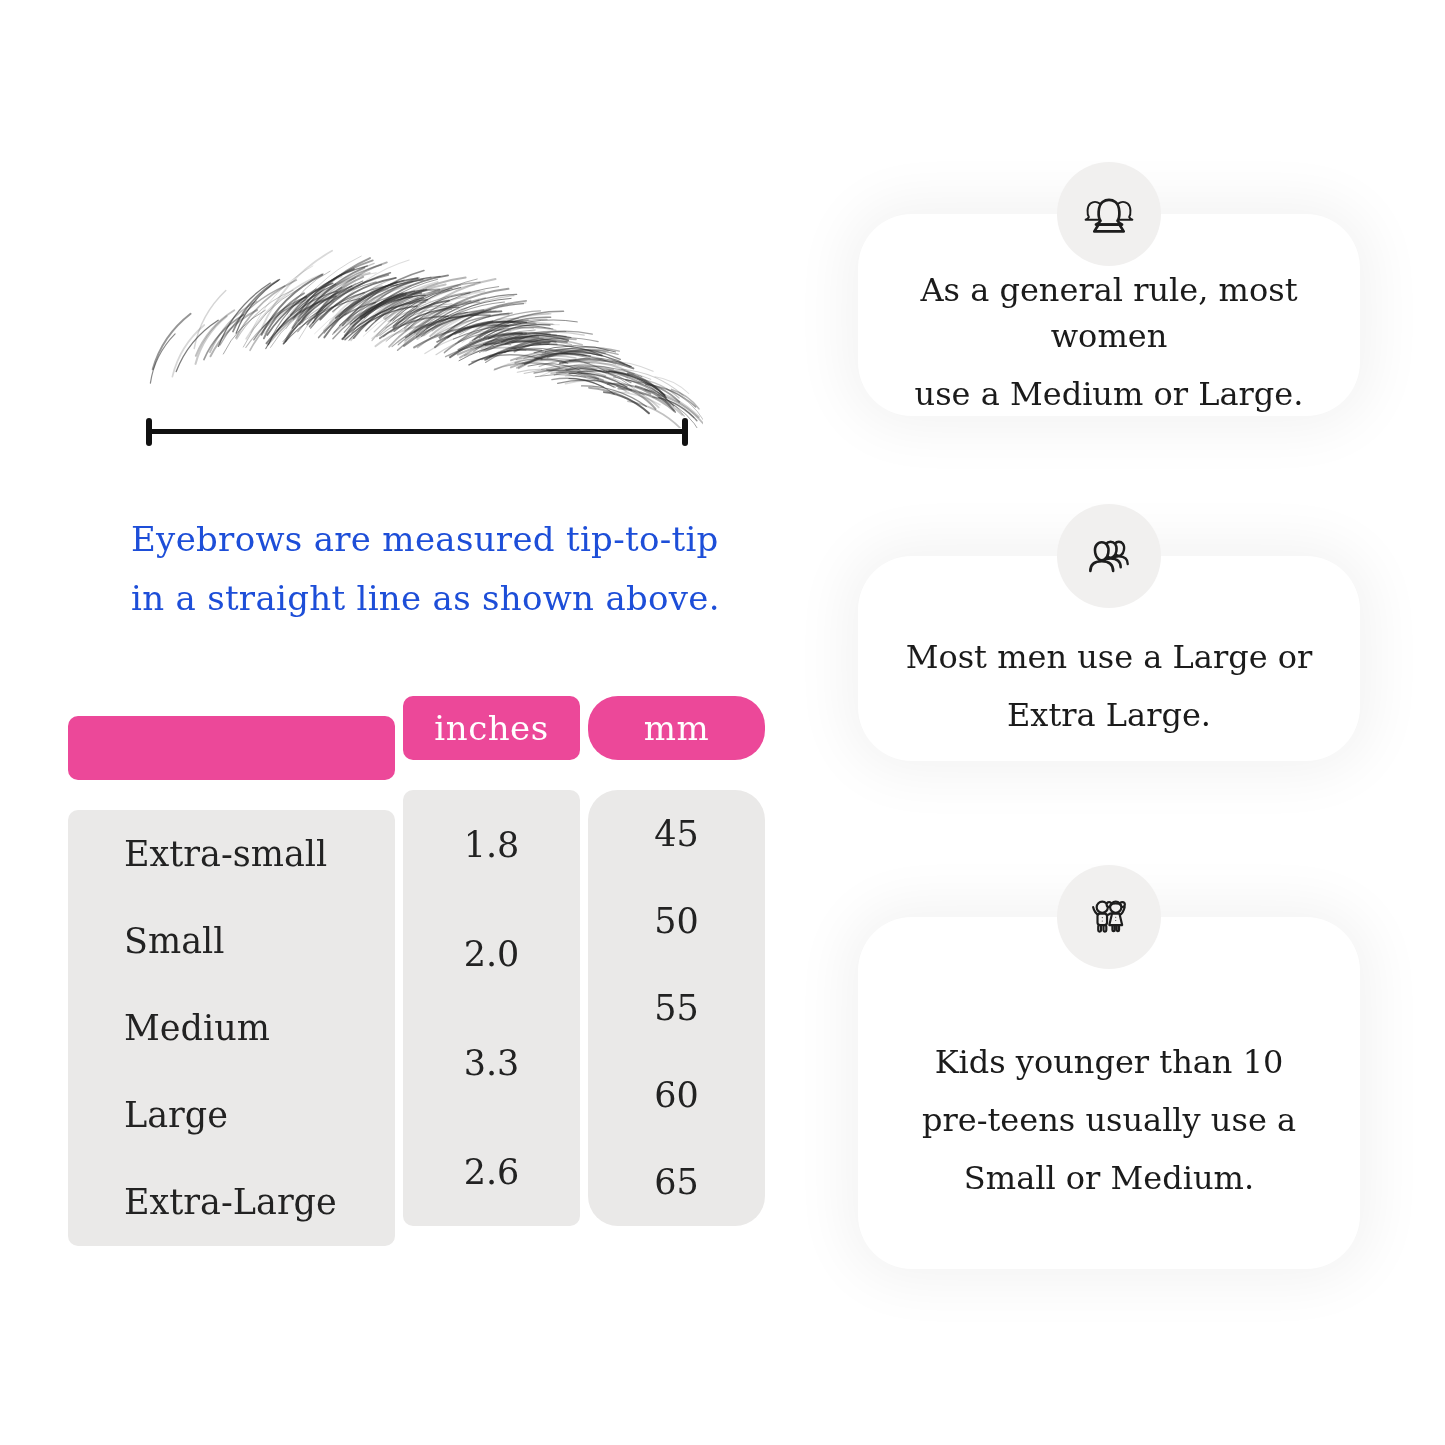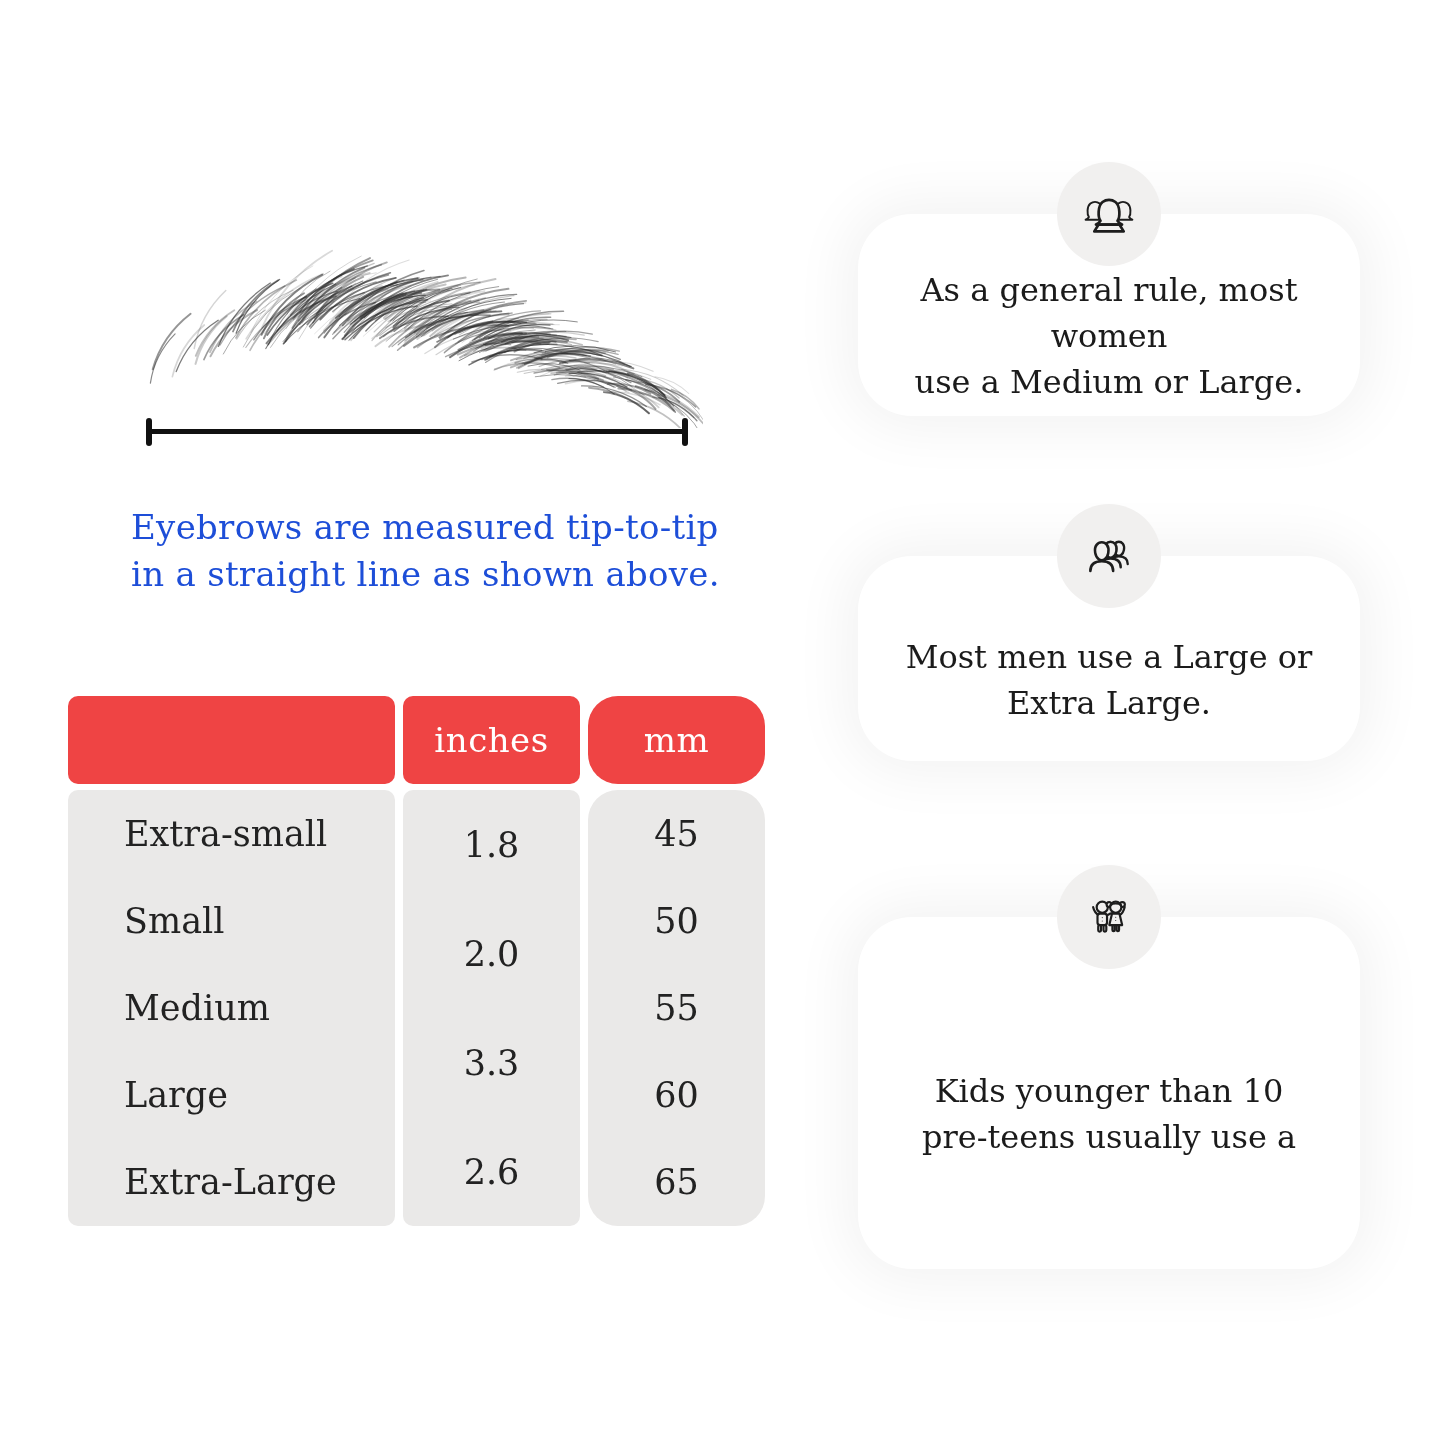--- a/index.html
+++ b/index.html
@@ -9,23 +9,23 @@
   }
   
   .brow-svg{position:absolute;left:103px;top:218px;width:600px;height:210px;}
   .measure{position:absolute;left:146px;top:418px;width:542px;height:28px;}
   .measure .bar{position:absolute;left:2px;right:2px;top:11px;height:5px;background:#111;border-radius:2px;}
   .measure .cap{position:absolute;top:0;width:6px;height:28px;background:#111;border-radius:3px;}
   .measure .cap.l{left:0;} .measure .cap.r{right:0;}
   .caption{position:absolute;left:131px;top:504px;font-size:34px;line-height:47px;color:#1d4ed8;letter-spacing:.3px;}
   
   .tbox{position:absolute;border-radius:10px;}
-  .th{background:#ef4444;color:#fff;top:696px;height:88px;display:flex;align-items:center;justify-content:center;font-size:34px;letter-spacing:.5px;}
+  .th{background:#ec4899;color:#fff;top:696px;height:64px;display:flex;align-items:center;justify-content:center;font-size:34px;letter-spacing:.5px;}
   .tbody{background:#eae9e8;top:790px;height:436px;display:flex;flex-direction:column;justify-content:space-around;font-size:35px;color:#222;}
-  .c1{left:68px;width:327px;}
+  .c1{left:68px;width:327px;margin-top:20px;}
   .c2{left:403px;width:177px;}
   .c3{left:588px;width:177px;border-radius:30px;}
   .cell{height:87px;display:flex;align-items:center;}
   .c1 .cell{padding-left:56px;}
   .c2 .cell,.c3 .cell{justify-content:center;}
   
   .card{
     position:absolute;left:858px;width:502px;background:#ffffff;border-radius:54px;
     box-shadow:0 0 55px 14px rgba(0,0,0,0.05);
     display:flex;flex-direction:column;align-items:center;justify-content:center;
@@ -33,21 +33,21 @@
   }
   .card.c-1{top:214px;height:202px;}
   .card.c-2{top:556px;height:205px;}
   .card.c-3{top:917px;height:352px;}
   .icon-circle{
     position:absolute;top:-52px;left:50%;transform:translateX(-50%);
     width:104px;height:104px;border-radius:50%;background:#f1f0ef;
     display:flex;align-items:center;justify-content:center;
   }
   .icon-circle svg{width:58px;height:58px;}
-  .ln{display:block;}
+  .ln{display:block;margin-top:12px;}
 </style>
 </head>
 <body>
 
 <div class="canvas">
 
   <svg class="brow-svg" viewBox="0 0 600 210">
     <g id="brow-hairs" stroke="#2b2b2b" fill="none" stroke-linecap="round">
         <path d="M130.0,113.5 Q143.9,80.9 175.1,62.3" stroke-width="1.81" stroke-opacity="0.54"></path>
         <path d="M462.5,158.1 Q496.5,155.9 525.9,174.6" stroke-width="1.43" stroke-opacity="0.14"></path>
@@ -461,15 +461,16 @@
             <rect x="-3.2" y="6.8" width="2.3" height="5.8" rx="1.1" fill="#f1f0ef"></rect>
             <rect x="0.9" y="6.8" width="2.3" height="5.8" rx="1.1" fill="#f1f0ef"></rect>
             <circle cx="0" cy="-0.8" r="0.5" fill="#1d1d1d" stroke="none"></circle>
             <circle cx="0" cy="2.4" r="0.5" fill="#1d1d1d" stroke="none"></circle>
           </g>
         </g>
       </svg>
     </div>
     <span class="ln">Kids younger than 10</span>
     <span class="ln">pre-teens usually use a</span>
+    <span class="ln">Small or Medium.</span>
   </div>
 
 </div>
 
 </body></html>

